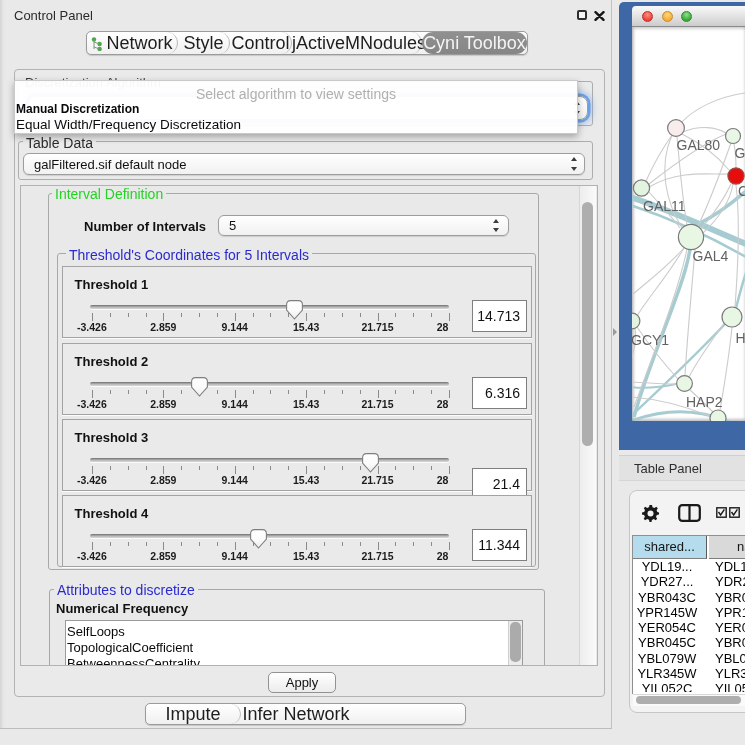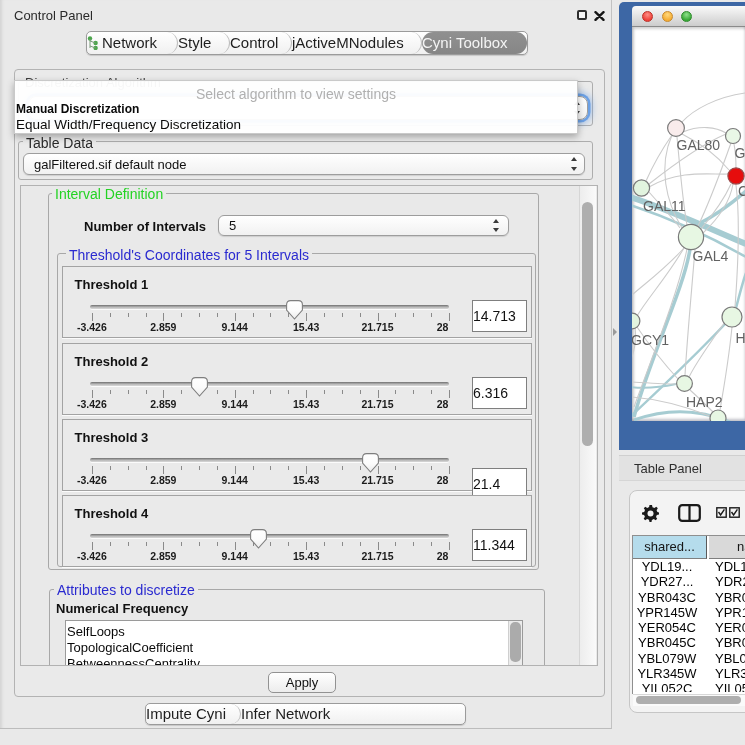--- a/index.html
+++ b/index.html
@@ -12,31 +12,31 @@
   .grp-title { position:absolute; background:#eaeaea; padding:0 3px; white-space:nowrap; font-size:14px; }
   .combo { position:absolute; background:linear-gradient(#ffffff,#f1f1f1); border:1px solid #9d9d9d;
            border-radius:6px; box-shadow:0 1px 1px rgba(0,0,0,0.12); }
   .combo .txt { position:absolute; left:10px; top:3px; font-size:13px; color:#111; }
   .arr { position:absolute; width:0; height:0; border-left:3.5px solid transparent; border-right:3.5px solid transparent; }
   .arr.up { border-bottom:4.5px solid #3b3b3b; }
   .arr.dn { border-top:4.5px solid #3b3b3b; }
   .tabbar { position:absolute; display:flex; background:linear-gradient(#ffffff,#f0f0f0);
             border:1px solid #9b9b9b; border-radius:5px; overflow:hidden;
             box-shadow:0 1px 1px rgba(0,0,0,0.15); }
-  .tab { font-size:15px; color:#1e1e1e; text-align:left; border-right:1px solid #bdbdbd;border-radius:11px; }
+  .tab { font-size:18px; color:#1e1e1e; text-align:center; border-right:1px solid #bdbdbd;border-radius:11px; }
   .tab:last-child { border-right:none; }
   .tab.sel { background:linear-gradient(#909090,#868686); color:#f4f4f4; border-right:none; }
   .tpanel { position:absolute; background:#eaeaea; border:1px solid #a3a3a3;
             box-shadow:0 1px 0 rgba(255,255,255,0.8); }
   .track { position:absolute; height:4px; border-radius:2px;
            background:linear-gradient(#6f6f6f,#b9b9b9 55%,#d9d9d9); box-shadow:0 1px 0 rgba(255,255,255,0.8); }
   .tick { position:absolute; width:1px; background:#8a8a8a; }
   .ticklbl { position:absolute; font-size:10.5px; font-weight:bold; color:#1b1b1b; transform:translateX(-50%); white-space:nowrap; }
   .valbox { position:absolute; width:55px; height:32px; background:#fff; border:1px solid #7f7f7f;
-            font-size:14px; color:#111; line-height:30px; padding-right:6px; }
+            font-size:14px; color:#111; text-align:right; line-height:30px; padding-right:6px; }
   .thrlbl { position:absolute; font-size:13px; font-weight:bold; color:#111; }
 </style>
 </head>
 <body>
 
 <div class="abs" id="cpwin" style="left:0;top:0;width:612px;height:729px;background:#e9e9e9;border-right:1px solid #c2c2c2;border-bottom:1px solid #bcbcbc;box-shadow:inset 4px 0 3px -2px #d4d4d4;"></div>
 <div class="lbl" style="left:14px;top:8px;font-size:13px;color:#2a2a2a;">Control Panel</div>
 <div class="abs" style="left:577px;top:10px;width:10px;height:10px;border:2px solid #2e2e2e;border-radius:2px;background:#f4f4f4;"></div>
 <svg class="abs" style="left:594px;top:11px;" width="11" height="10" viewBox="0 0 11 10">
   <path d="M1.5 1.2 L9.5 8.8 M9.5 1.2 L1.5 8.8" stroke="#151515" stroke-width="2.4" stroke-linecap="round"></path>

